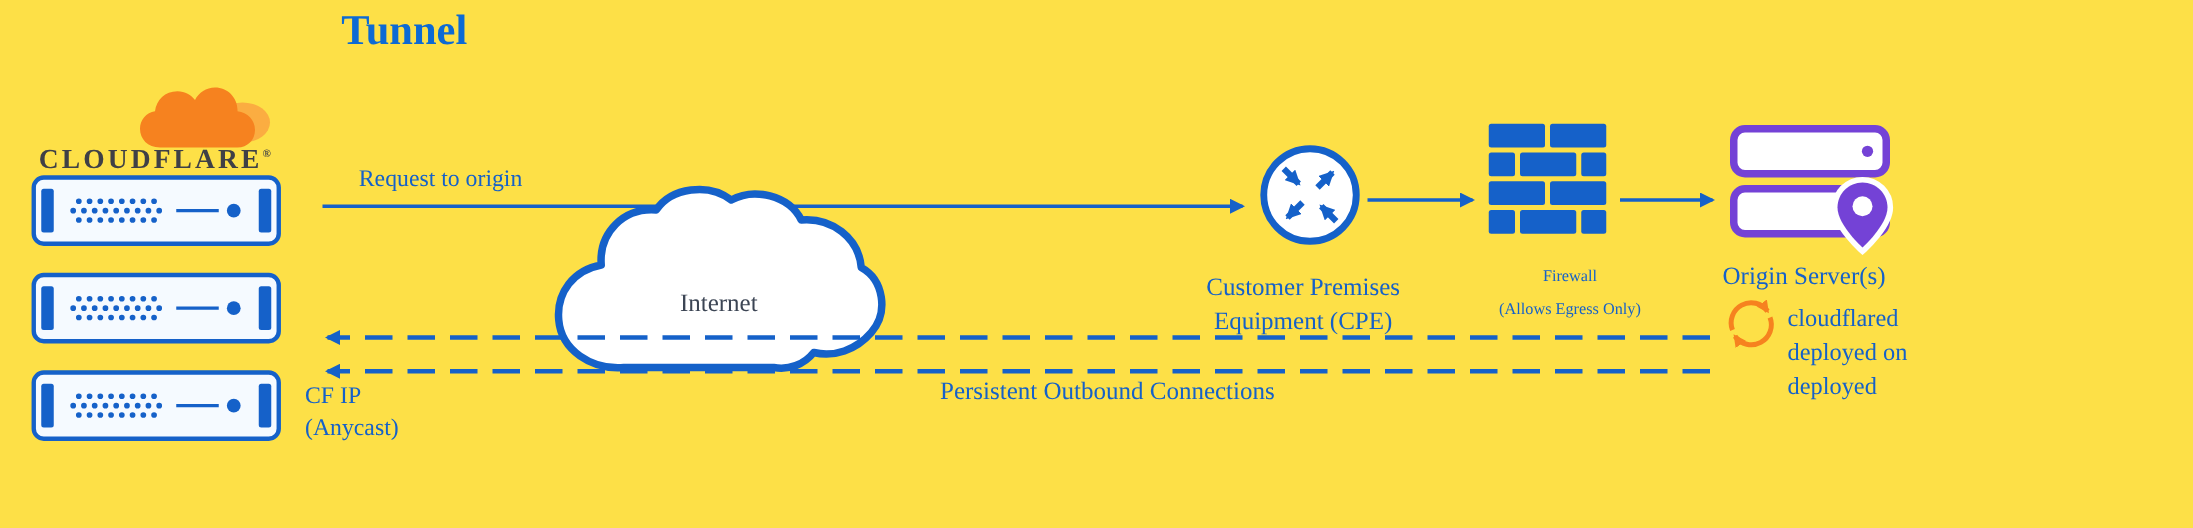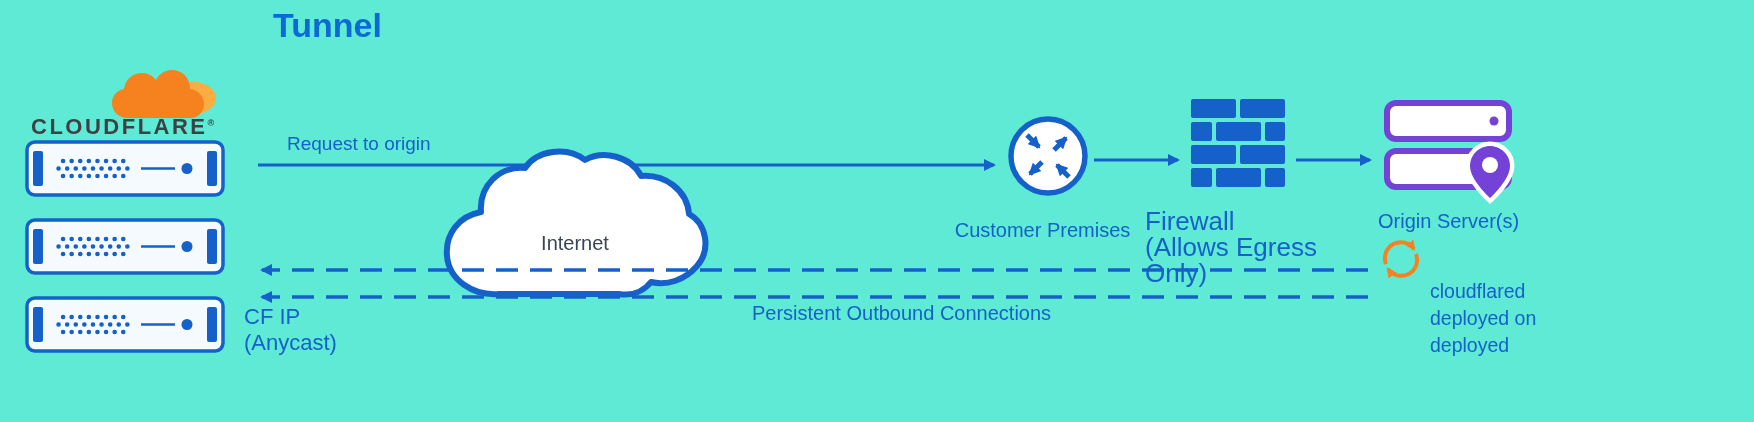--- a/index.html
+++ b/index.html
@@ -1,32 +1,32 @@
 <!DOCTYPE html>
 <html><head>
 <meta charset="utf-8">
 <style>
   html,body{margin:0;padding:0;background:#ffffff;}
   .stage{
-    position:relative;width:1754px;height:422px;background:#5eead4;overflow:hidden;
-    font-family:Liberation Sans, sans-serif;
+    position:relative;width:1754px;height:422px;background:#fde047;overflow:hidden;
+    font-family:Liberation Serif, serif;
   }
   .abs{position:absolute;}
   .lbl{color:#1561c9;}
   .title{left:273px;top:6px;font-size:34px;font-weight:700;color:#0c6ad4;}
   .logo-text{left:31px;top:114px;font-size:22px;font-weight:800;color:#3f4046;letter-spacing:2.5px;white-space:nowrap;}
   .logo-text sup{font-size:9px;letter-spacing:0;}
   .request{left:287px;top:133px;font-size:19px;}
   .internet{left:475px;top:232px;width:200px;text-align:center;font-size:20px;color:#3c4554;}
   .cpe{left:925px;top:217px;width:235px;text-align:center;font-size:20px;line-height:27px;}
-  .firewall-lbl{left:1145px;top:208px;width:222px;text-align:left;font-size:26px;line-height:26px;}
+  .firewall-lbl{left:1145px;top:208px;width:222px;text-align:center;font-size:13px;line-height:26px;}
   .origin-lbl{left:1378px;top:210px;font-size:20px;text-align:center;}
   .persistent{left:752px;top:302px;font-size:20px;}
-  .cfip{left:244px;top:304px;font-size:22px;line-height:26px;}
-  .cloudflared{left:1430px;top:242px;font-size:19.5px;line-height:27px;margin-top:36px;}
+  .cfip{left:244px;top:304px;font-size:19px;line-height:26px;}
+  .cloudflared{left:1430px;top:242px;font-size:19.5px;line-height:27px;}
   svg.layer{position:absolute;left:0;top:0;}
 </style>
 </head>
 <body>
 
 <div class="stage">
 
   <svg class="layer" width="1754" height="422" viewBox="0 0 1754 422">
     <defs>
       <marker id="mB" markerUnits="userSpaceOnUse" markerWidth="12" markerHeight="12" refX="10" refY="6" orient="auto">
@@ -128,20 +128,21 @@
   <div class="abs logo-text">
     <span>CLOUDFLARE</span><sup>®</sup>
   </div>
 
   <div class="abs lbl request">Request to origin</div>
 
   <div class="abs internet">Internet</div>
 
   <div class="abs lbl cpe">
     <div>Customer Premises</div>
+    <div>Equipment (CPE)</div>
   </div>
 
   <div class="abs lbl firewall-lbl">
     <div>Firewall</div>
     <div>(Allows Egress Only)</div>
   </div>
 
   <div class="abs lbl origin-lbl">Origin Server(s)</div>
 
   <div class="abs lbl persistent">Persistent Outbound Connections</div>

